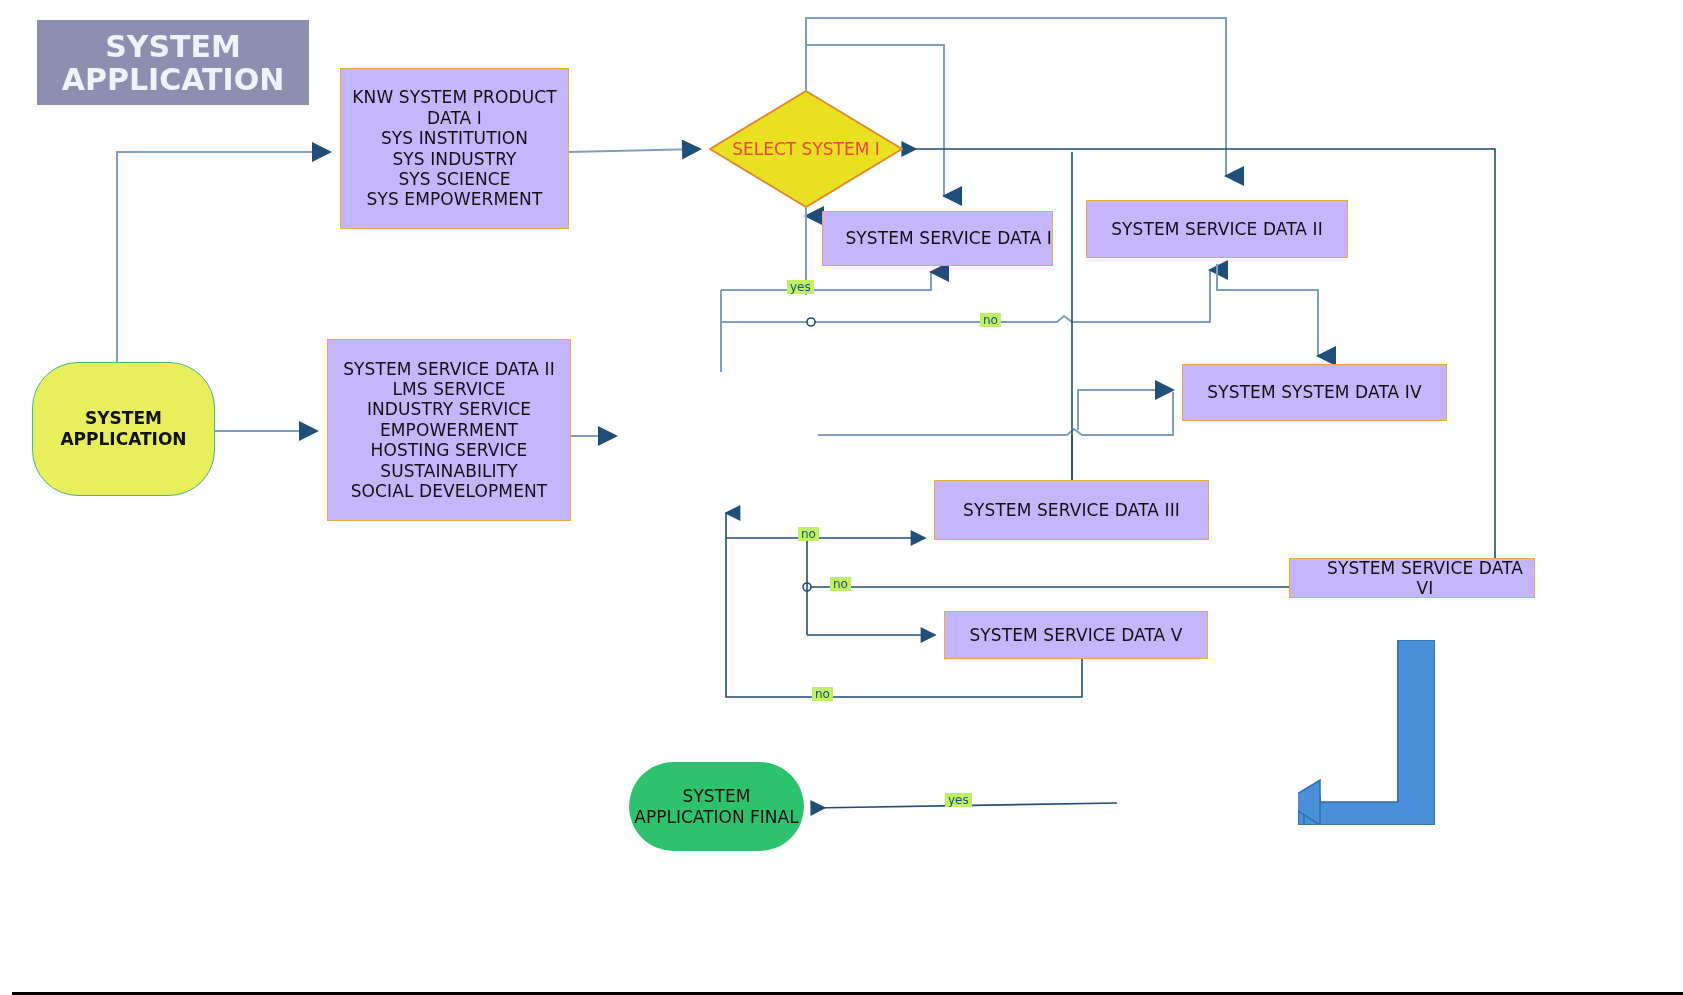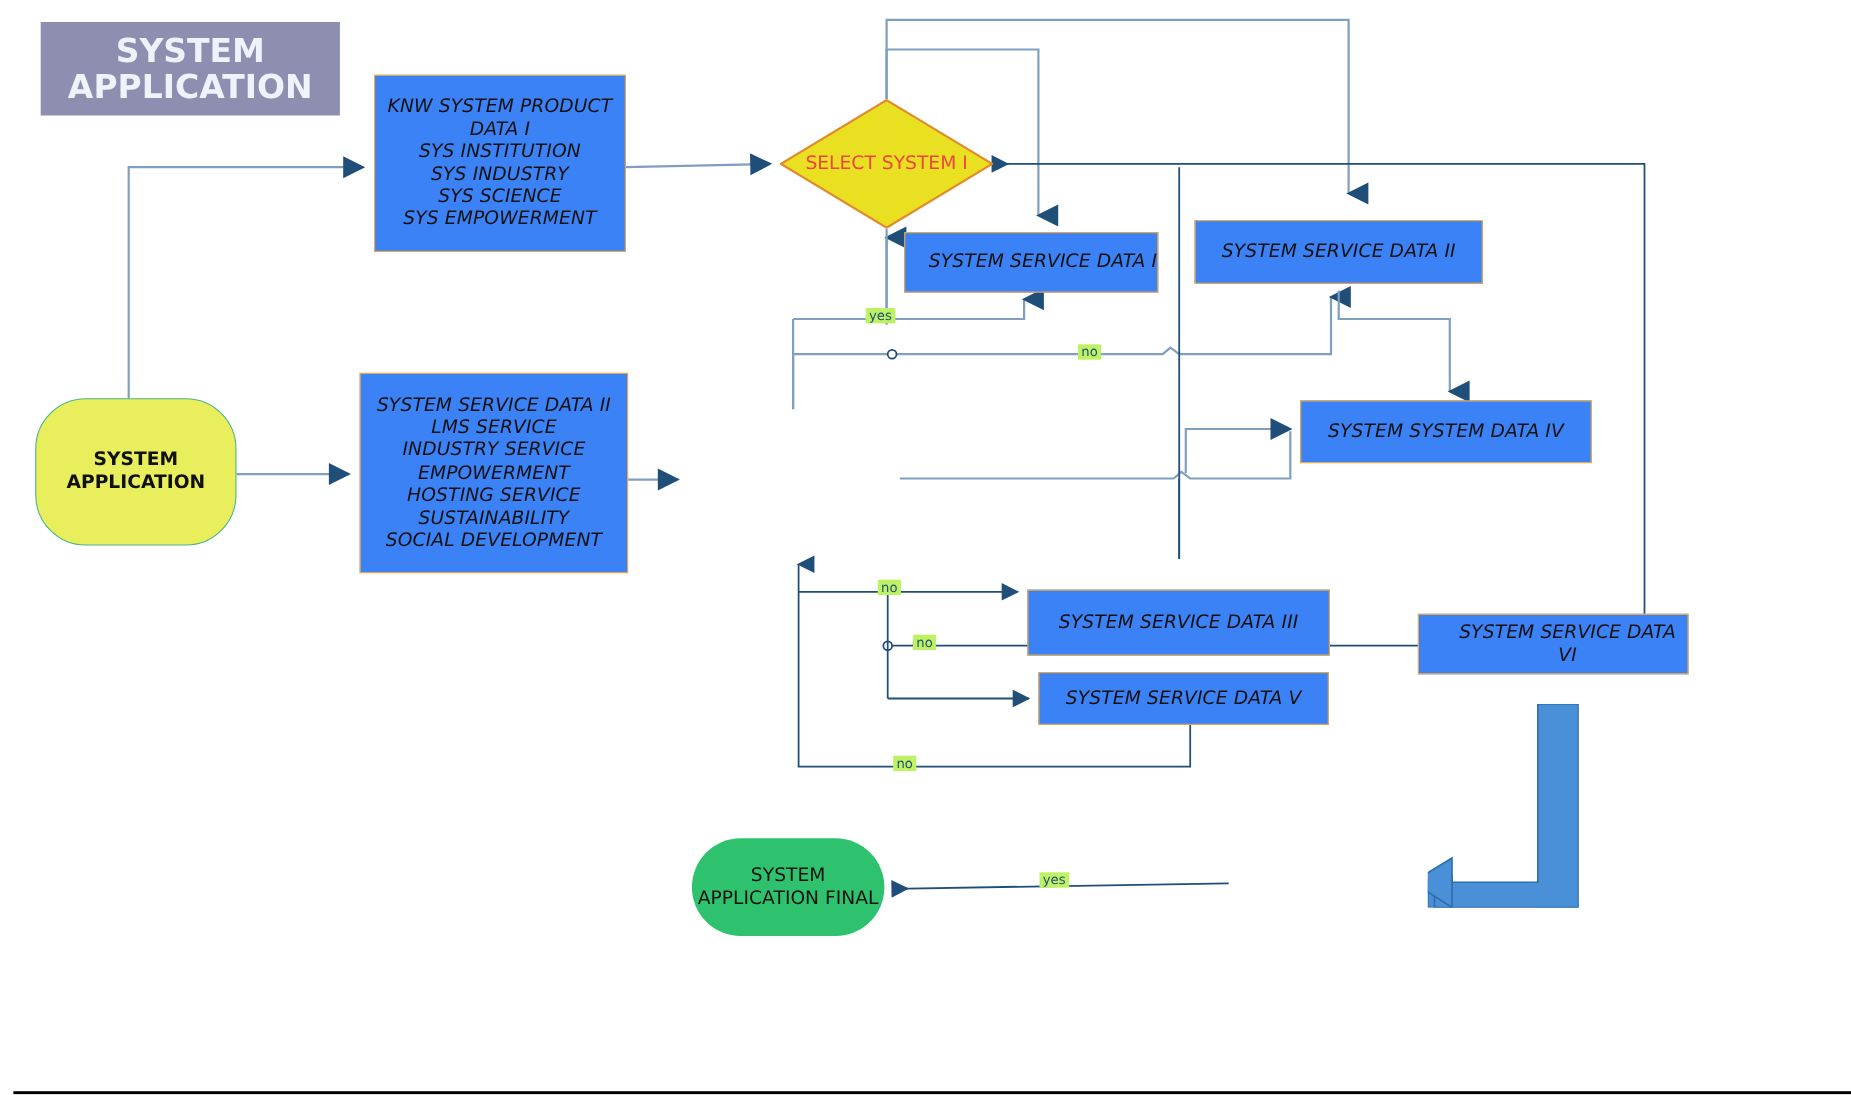--- a/index.html
+++ b/index.html
@@ -30,26 +30,25 @@
     position: absolute;
     box-sizing: border-box;
     display: flex;
     align-items: center;
     justify-content: center;
     text-align: center;
     color: #111111;
     z-index: 5;
   }
   .proc {
-    background: #3b82f6;
+    background: #c4b5fd;
     border: 1.5px solid #f0a93c;
     font-size: 17px;
     line-height: 20.5px;
     letter-spacing: 0.1px;
-    font-style: italic;
   }
   .proc-multi {
     line-height: 20.4px;
     font-size: 17px;
   }
   .diamond-wrap {
     position: absolute;
     z-index: 5;
   }
   .diamond-shape {
@@ -240,29 +239,29 @@
   </div>
 
   <div class="node proc" style="left:1074px; top:200px; width:262px; height:58px;">
     <span>SYSTEM SERVICE DATA II</span>
   </div>
 
   <div class="node proc" style="left:1170px; top:364px; width:265px; height:57px;">
     <span>SYSTEM SYSTEM DATA IV</span>
   </div>
 
-  <div class="node proc" style="left:922px; top:536px; width:275px; height:60px;">
+  <div class="node proc" style="left:922px; top:480px; width:275px; height:60px;">
     <span>SYSTEM SERVICE DATA III</span>
   </div>
 
   <div class="node proc" style="left:932px; top:611px; width:264px; height:48px;">
     <span>SYSTEM SERVICE DATA V</span>
   </div>
 
-  <div class="node proc" style="left:1277px; top:558px; width:246px; height:55px;padding-left:26px;">
+  <div class="node proc" style="left:1277px; top:558px; width:246px; height:40px;padding-left:26px;">
     <span>SYSTEM SERVICE DATA VI</span>
   </div>
 
 
   <div class="term term-end" style="left:617px; top:762px; width:175px; height:89px;">
     <span>SYSTEM<br>APPLICATION FINAL</span>
   </div>
 
   <div class="wire-label" style="left:775px; top:280px;">yes</div>
   <div class="wire-label" style="left:968px; top:313px;">no</div>

